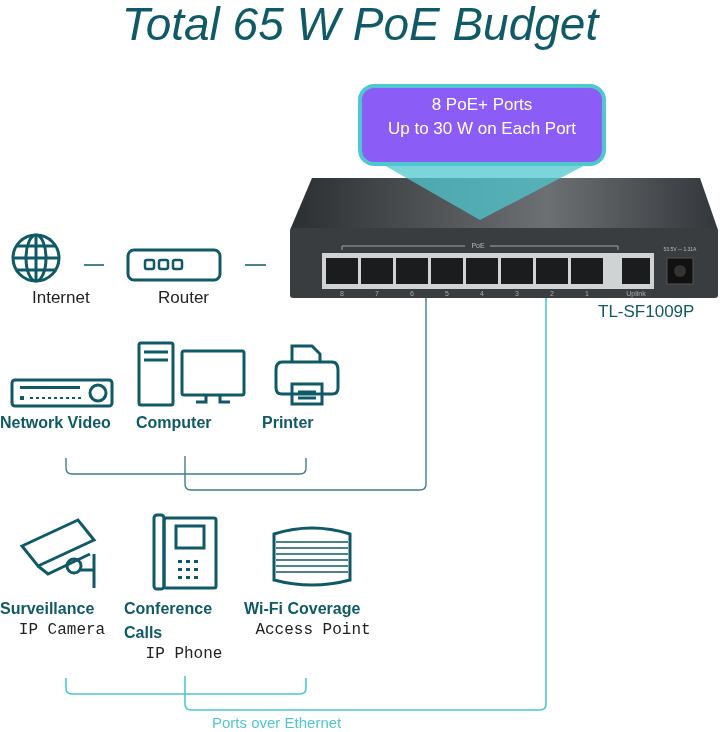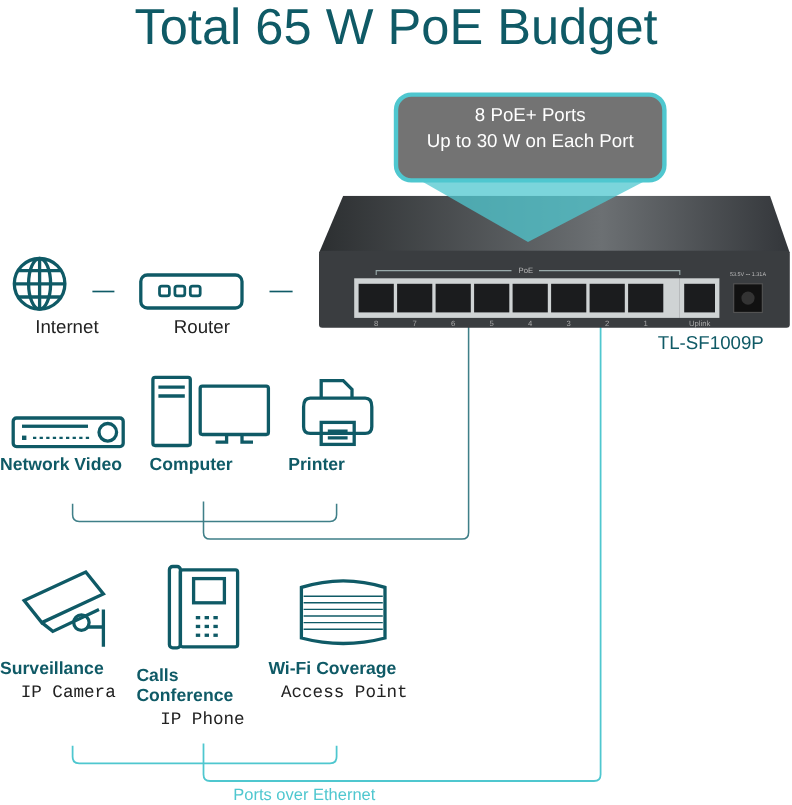--- a/index.html
+++ b/index.html
@@ -1,22 +1,22 @@
 <!DOCTYPE html>
 <html><head>
 <meta charset="utf-8">
 <style>
   html,body{margin:0;padding:0;background:#fff;}
   body{width:720px;height:732px;position:relative;overflow:hidden;font-family:"Liberation Sans",sans-serif;}
   .abs{position:absolute;}
-  .title{left:0;top:0;width:720px;text-align:center;font-size:46px;color:#0f5a66;letter-spacing:0px;line-height:48px;}
+  .title{left:0;top:0;width:720px;text-align:center;font-size:46px;color:#0f5a66;letter-spacing:0px;line-height:48px;font-style:italic;}
   .lbl{font-size:17px;color:#222;text-align:left;margin-left:32px;}
   .blbl{font-size:16px;font-weight:bold;color:#0f5a66;text-align:left;line-height:18px;}
   .sub{font-size:16px;color:#222;text-align:center;line-height:24px;font-family:Liberation Mono, monospace;}
-  .callout{left:358px;top:84px;width:248px;height:82px;background:#737373;border:4px solid #4fc7cf;border-radius:16px;box-sizing:border-box;color:#fff;text-align:center;font-size:17px;line-height:24px;padding-top:5px;}
+  .callout{left:358px;top:84px;width:248px;height:82px;background:#8b5cf6;border:4px solid #4fc7cf;border-radius:16px;box-sizing:border-box;color:#fff;text-align:center;font-size:17px;line-height:24px;padding-top:5px;}
   .beam{left:300px;top:160px;}
   .switch{left:290px;top:178px;}
   .model{left:598px;top:302px;font-size:17px;color:#0f5a66;}
   .poe-caption{left:212px;top:714px;font-size:15px;color:#4fc7cf;}
 </style>
 </head>
 <body>
 
 <div class="abs title">Total 65 W PoE Budget</div>
 
@@ -166,22 +166,22 @@
       <rect x="44" y="48" width="4" height="3"></rect>
       <rect x="28" y="56" width="4" height="3"></rect>
       <rect x="36" y="56" width="4" height="3"></rect>
       <rect x="44" y="56" width="4" height="3"></rect>
       <rect x="28" y="64" width="4" height="3"></rect>
       <rect x="36" y="64" width="4" height="3"></rect>
       <rect x="44" y="64" width="4" height="3"></rect>
     </g>
 </svg>
 <div class="abs" style="left:124px;top:600px;width:120px">
+  <div class="blbl">Conference</div>
   <div class="blbl" style="margin-top:6px">Calls</div>
-  <div class="blbl">Conference</div>
   <div class="sub">IP Phone</div>
 </div>
 
 <svg class="abs" style="left:270px;top:524px" width="84" height="66">
   <path d="M4 10 Q42 -2 80 10 V56 Q42 66 4 56 Z" fill="none" stroke="#0f5a66" stroke-width="3"></path>
   <g stroke="#0f5a66" stroke-width="1.3">
       <line x1="6" y1="18" x2="78" y2="18"></line>
       <line x1="6" y1="24" x2="78" y2="24"></line>
       <line x1="6" y1="30" x2="78" y2="30"></line>
       <line x1="6" y1="36" x2="78" y2="36"></line>

